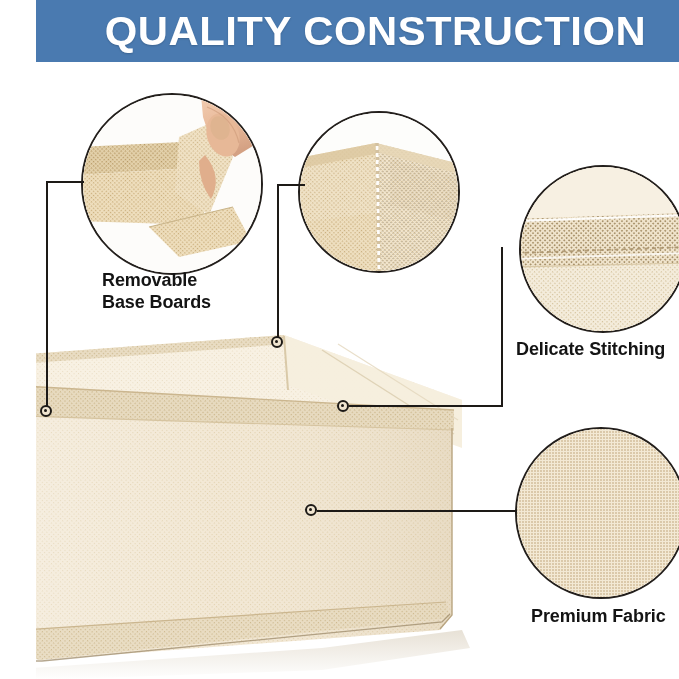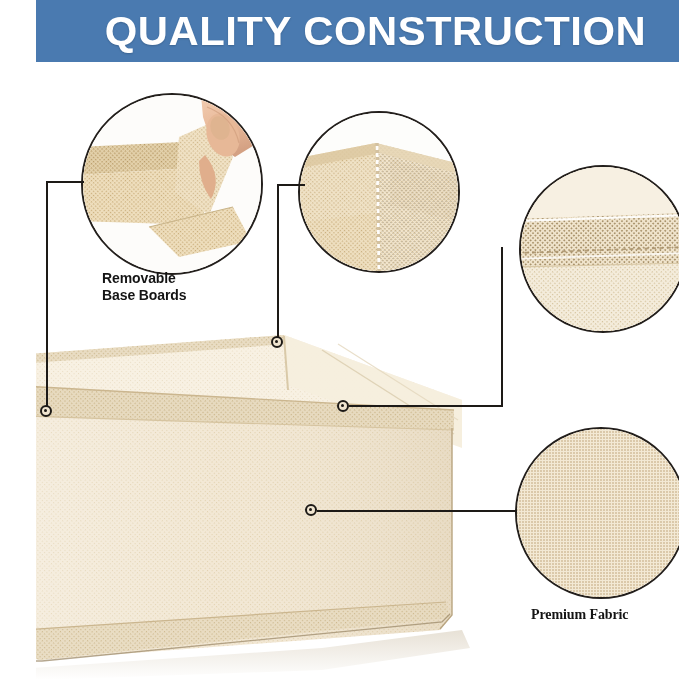--- a/index.html
+++ b/index.html
@@ -28,21 +28,21 @@
       repeating-linear-gradient(45deg, rgba(186,159,112,.42) 0 1px, rgba(0,0,0,0) 1px 3.2px),
       repeating-linear-gradient(-45deg, rgba(186,159,112,.42) 0 1px, rgba(0,0,0,0) 1px 3.2px);
   }
 
   
   .circle{position:absolute;border-radius:50%;border:2.5px solid #231f1c;
           overflow:hidden;background:#fff;}
   .circle .inner{position:absolute;inset:0;}
 
   
-  .label{position:absolute;color:#141414;font-size:14px;font-weight:700;
+  .label{position:absolute;color:#141414;font-size:18px;font-weight:700;
          line-height:1.22;white-space:pre;letter-spacing:-.1px;}
 
   
   .lead{position:absolute;background:#1d1a17;}
   .lead.h{height:1.6px;}
   .lead.v{width:1.6px;}
   .dot{position:absolute;width:12px;height:12px;border-radius:50%;
        border:2.6px solid #1d1a17;background:#efe4cf;box-sizing:border-box;}
   .dot::after{content:"";position:absolute;left:2.2px;top:2.2px;width:3.2px;height:3.2px;
               border-radius:50%;background:#1d1a17;}
@@ -217,26 +217,27 @@
         <path d="M -4 54 L 168 48" stroke="#ffffff" stroke-width="2.4" fill="none" opacity=".9"></path>
         <path d="M -4 86 L 168 80" stroke="#b09濃" stroke-width="0" fill="none"></path>
         <path d="M -4 86 L 168 80" stroke="#a8906a" stroke-width="1.8" fill="none" stroke-dasharray="4 3.5" opacity=".85"></path>
         <path d="M -4 92 L 168 86" stroke="#ffffff" stroke-width="2" fill="none" opacity=".75"></path>
 
         <path d="M -4 100 L 168 96 L 168 170 L -4 170 Z" fill="url(#m3)"></path>
         <path d="M -4 100 L 168 96" stroke="#d8c7a4" stroke-width="1.2" fill="none"></path>
       </svg>
     </div>
   </div>
+  <div class="label" style="left:480px;top:339px;">Delicate Stitching</div>
 
   <div class="lead v" style="left:465px;top:247px;height:159px;"></div>
   <div class="lead h" style="left:313px;top:405px;width:154px;"></div>
   <div class="dot" style="left:301px;top:400px;"></div>
 
   <div class="circle" style="left:479px;top:427px;width:168px;height:168px;">
     <div class="inner fab fab-fine" style="background-color:#f3e9d4;"></div>
   </div>
-  <div class="label" style="left:495px;top:606px;font-family:Liberation Serif, serif;">Premium Fabric</div>
+  <div class="label" style="left:495px;top:606px;">Premium Fabric</div>
 
   <div class="lead h" style="left:281px;top:510px;width:200px;"></div>
   <div class="dot" style="left:269px;top:504px;"></div>
 
 </div>
 
 </body></html>

